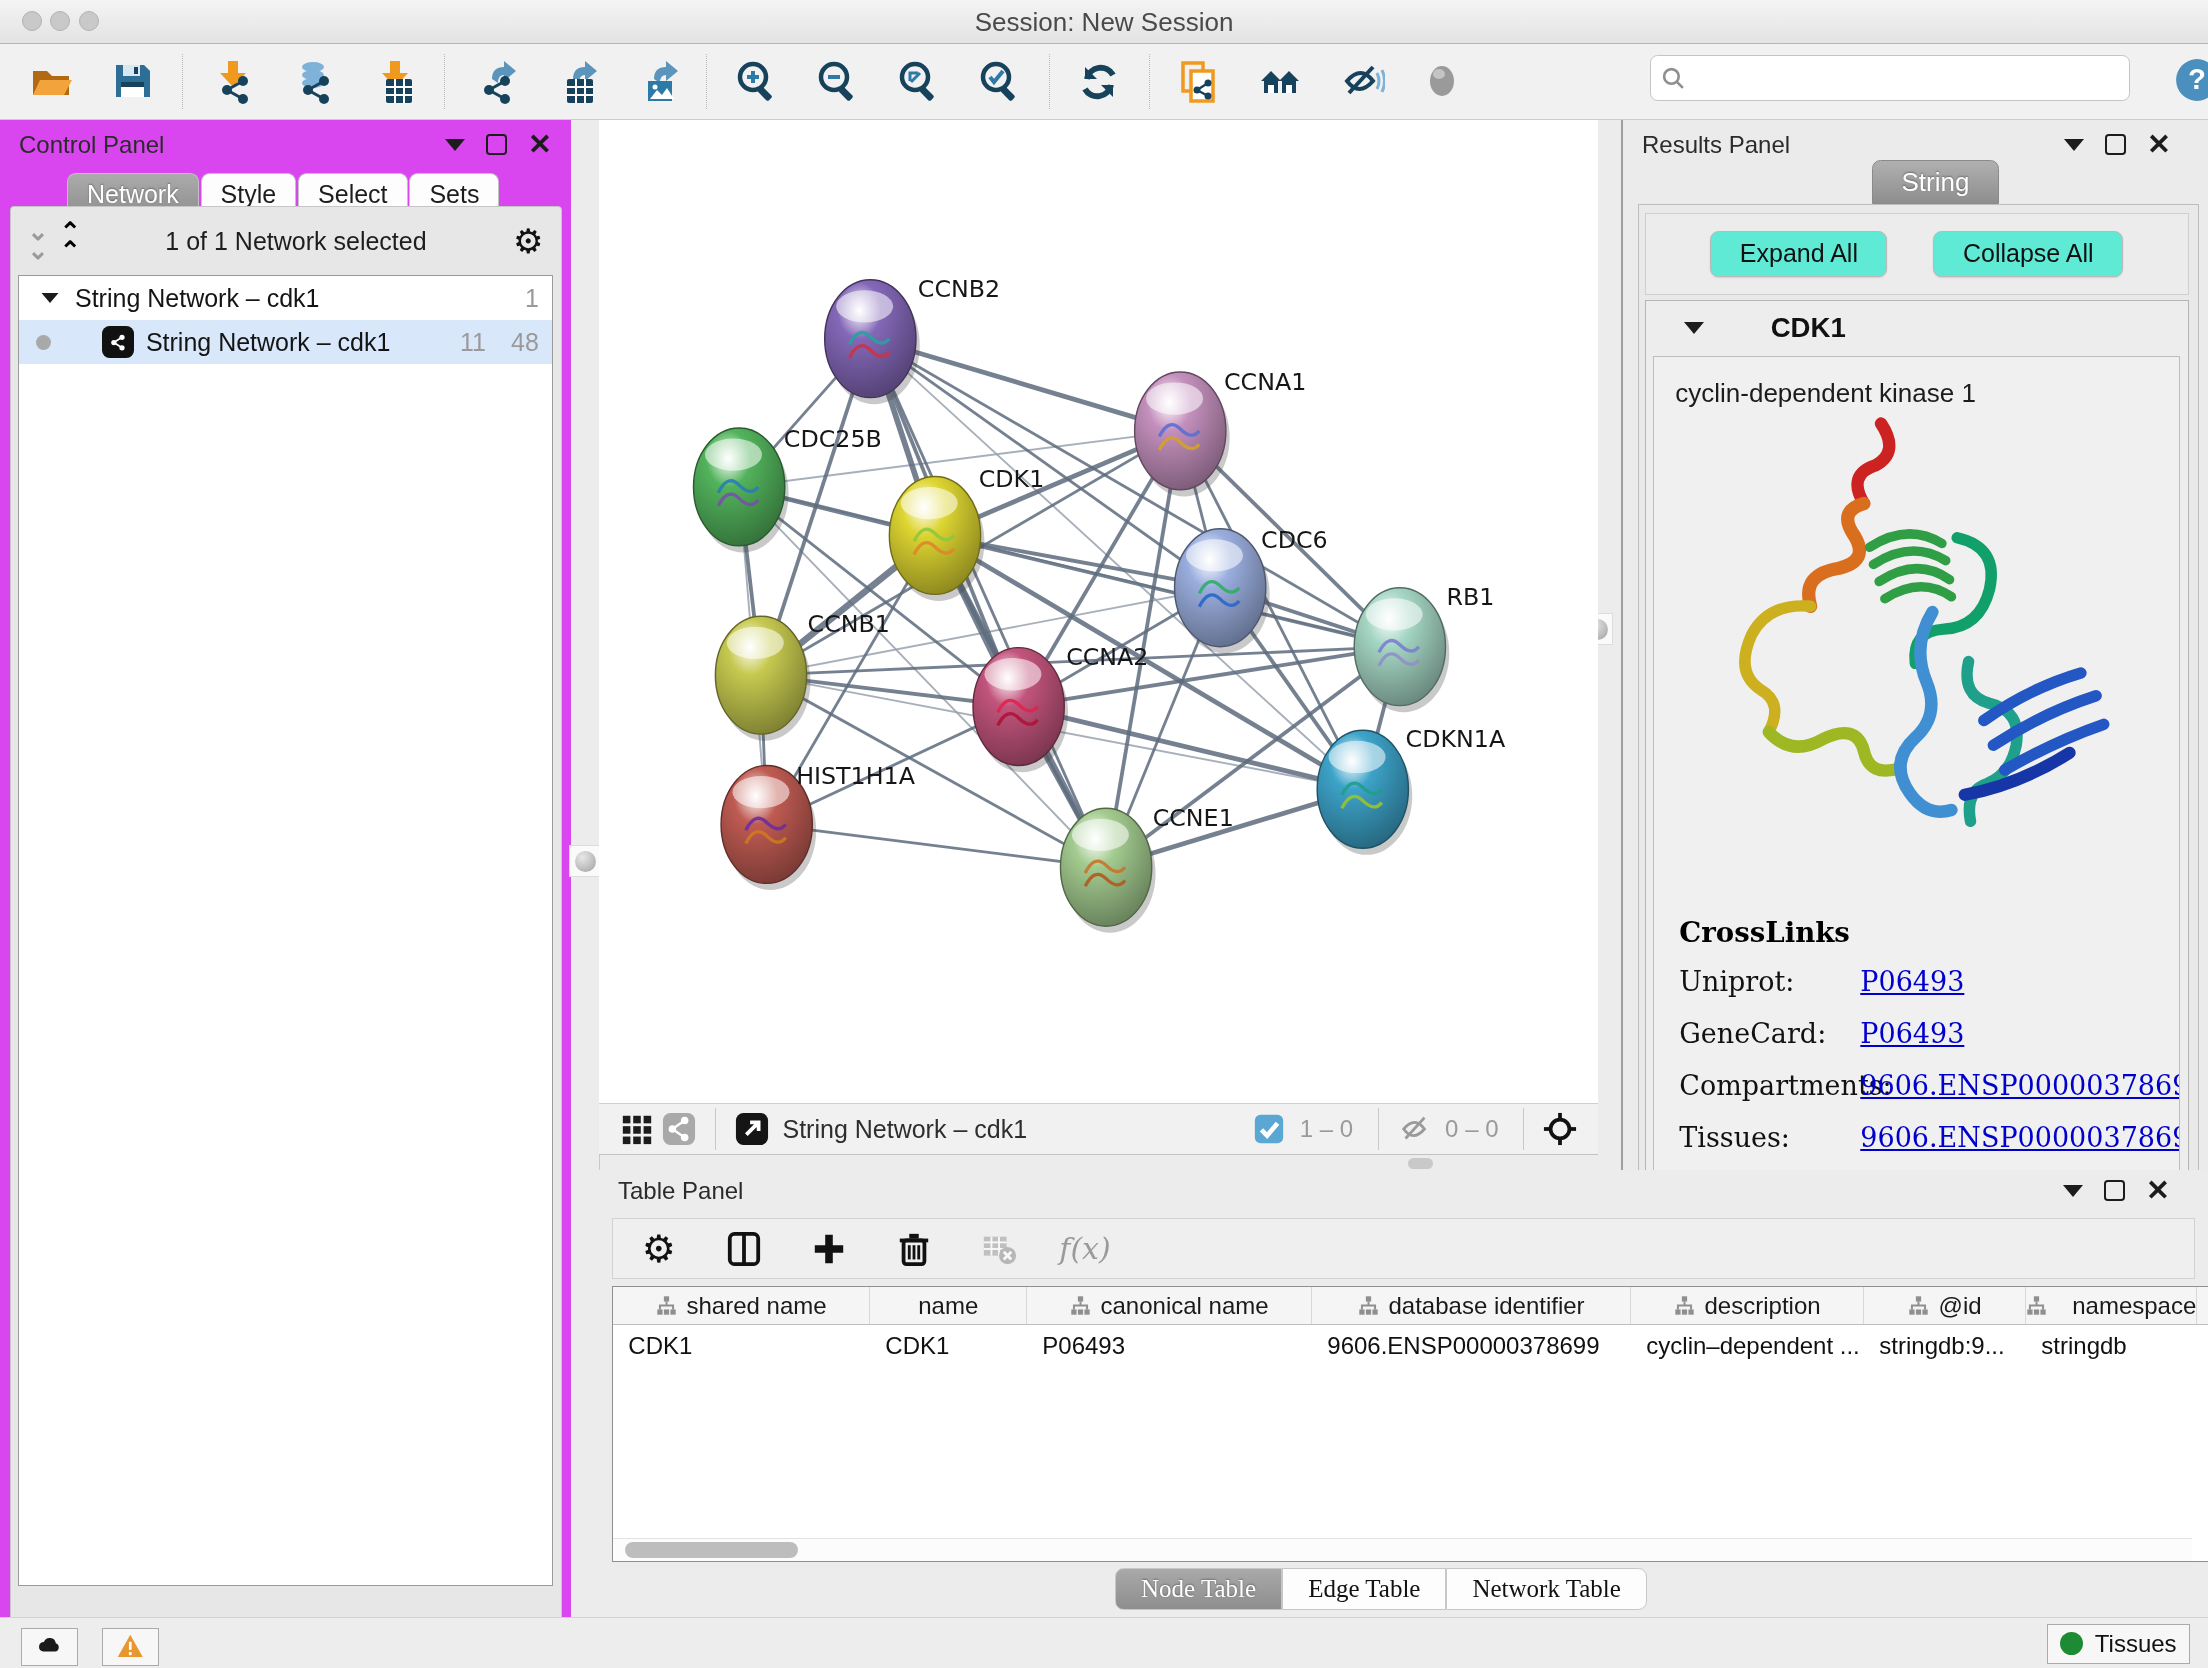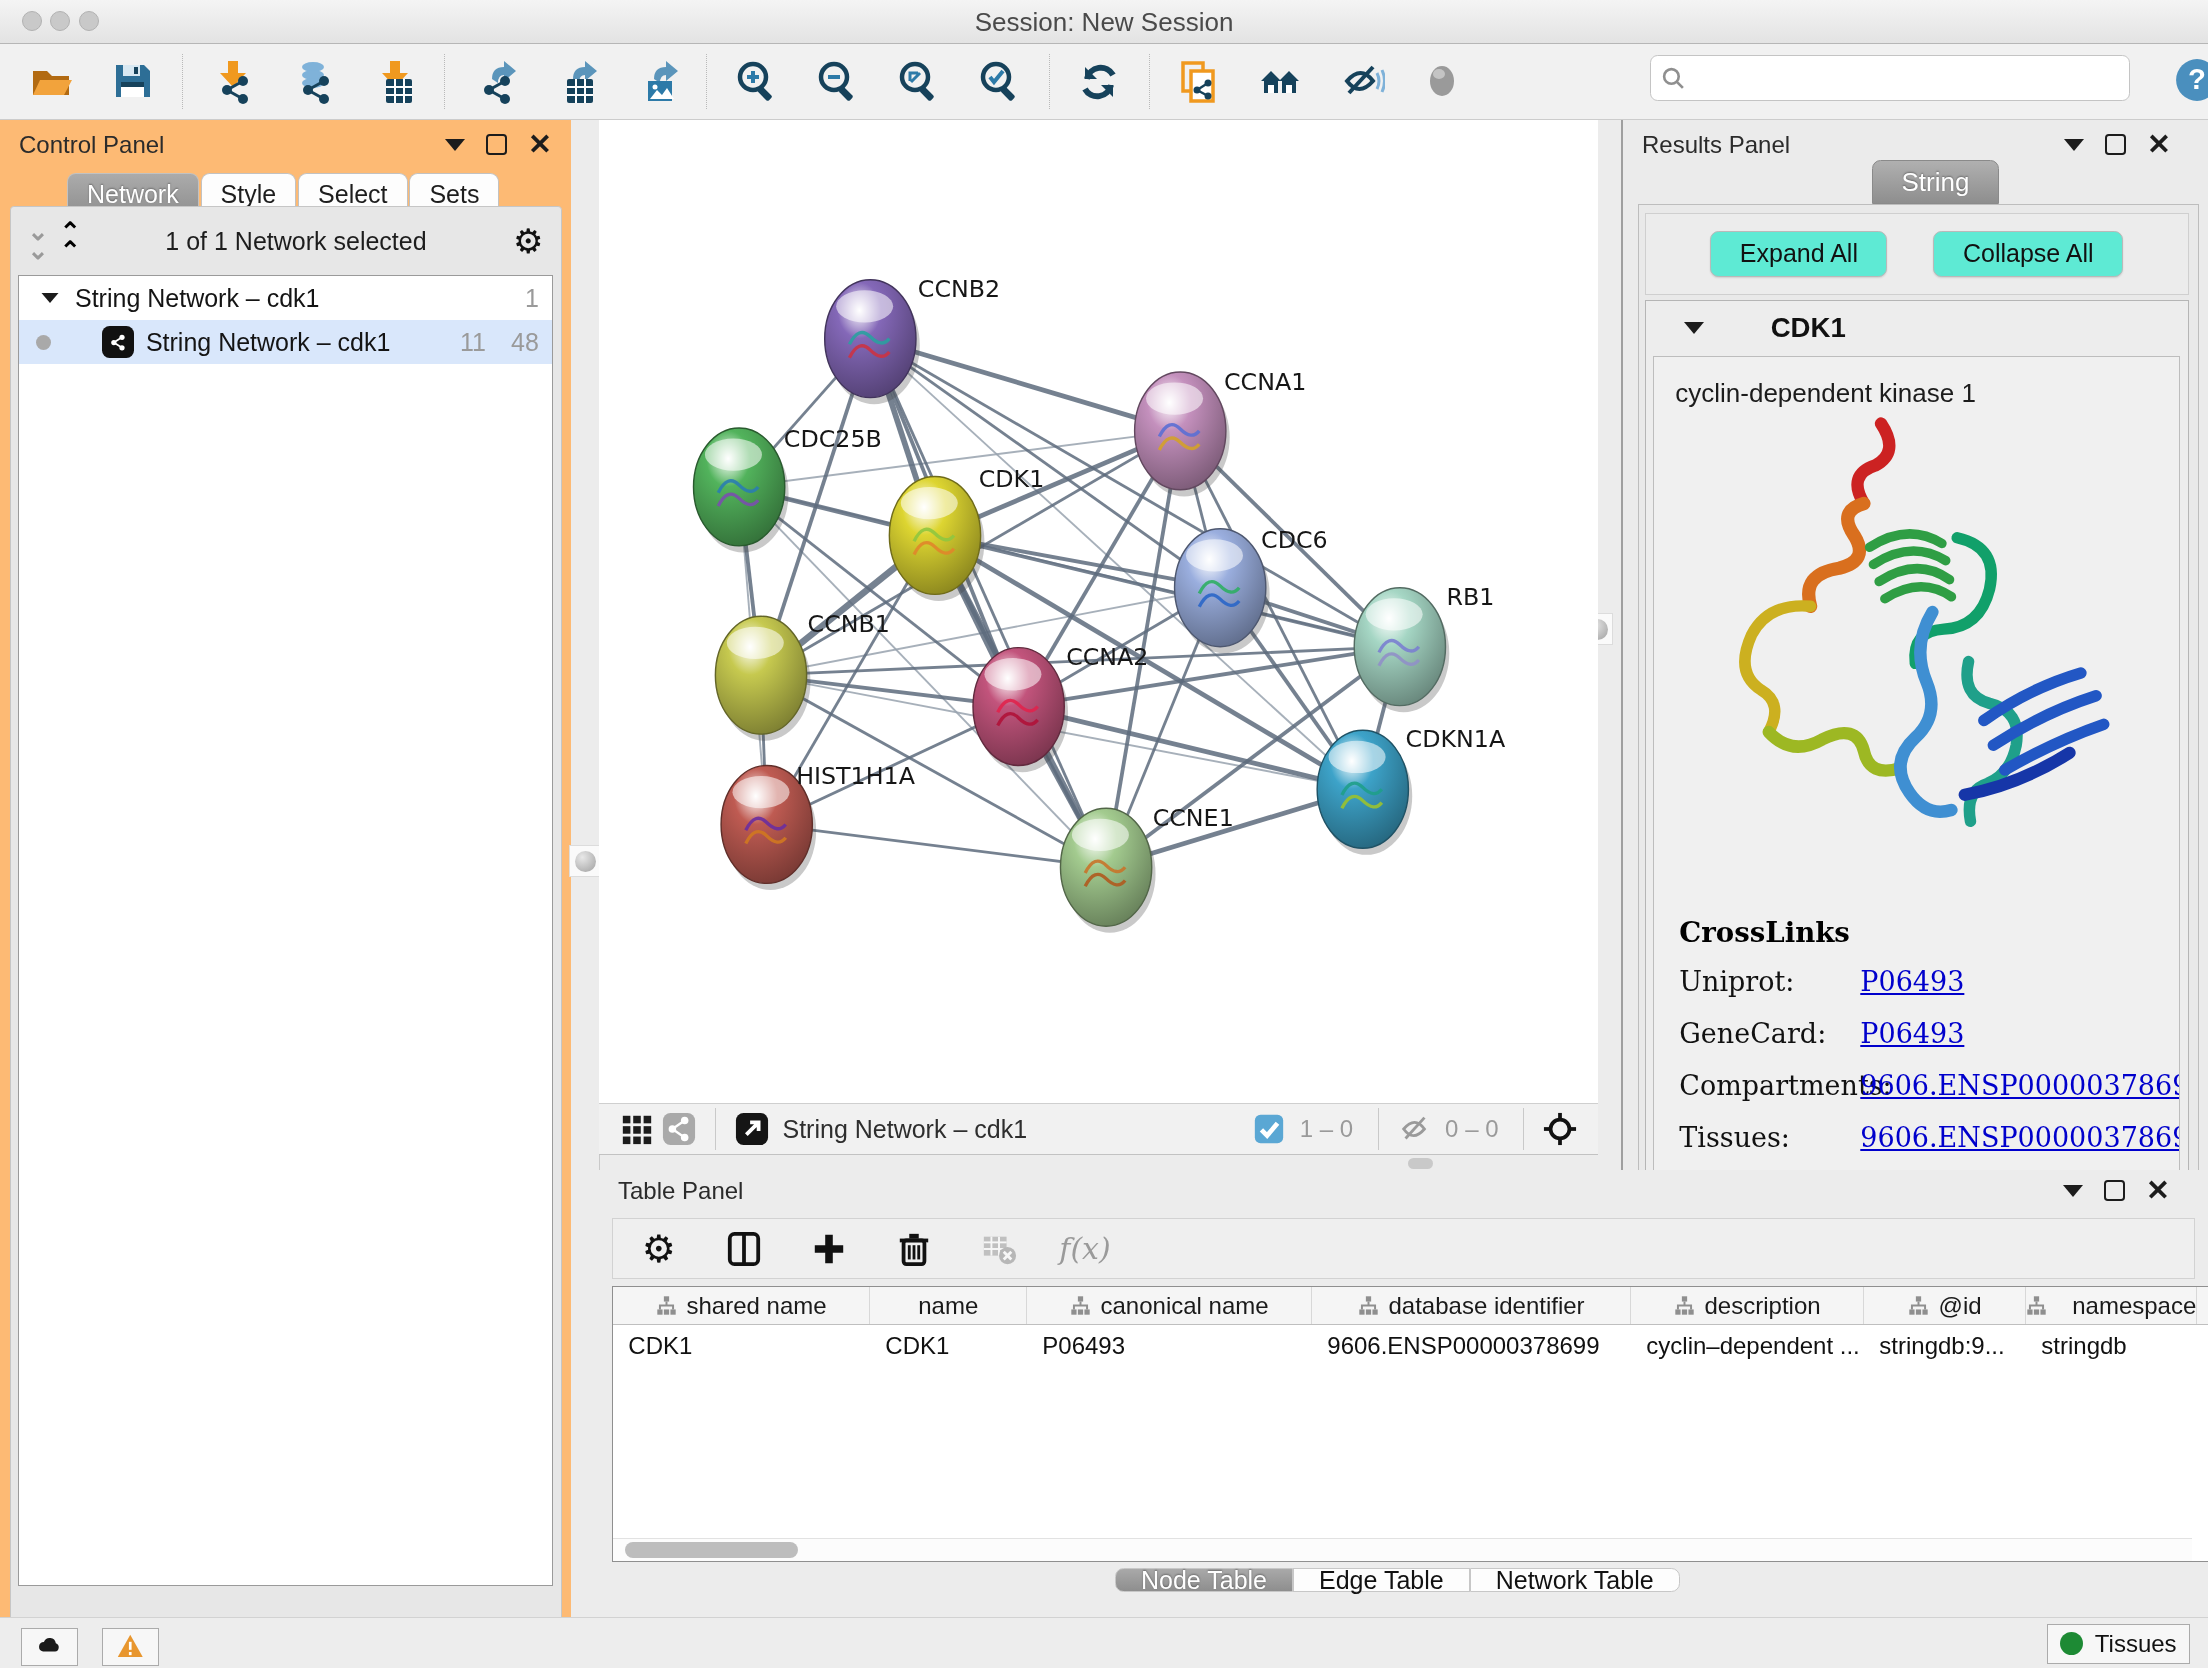--- a/index.html
+++ b/index.html
@@ -29,21 +29,21 @@
 
   
   .panel-title { font-size:24px; color:#2b2b2b; }
   .pctrl { display:inline-flex; align-items:center; gap:21px; }
   .tri-down { width:0; height:0; border-left:10.5px solid transparent; border-right:10.5px solid transparent;
     border-top:12.4px solid #1c1c1c; display:inline-block; cursor:pointer; }
   .float-box { width:21px; height:21px; border:2.9px solid #1c1c1c; border-radius:3.8px; display:inline-block; cursor:pointer; }
   .close-x { font-size:28.5px; font-weight:bold; color:#1c1c1c; line-height:21px; cursor:pointer; }
 
   
-  #control-panel { left:0; top:120px; width:599px; height:1497px; background:#fdba74; }
+  #control-panel { left:0; top:120px; width:599px; height:1497px; background:#d946ef; }
   #cp-header { position:absolute; left:0; top:5.7px; width:571px; height:38px; padding:0 19px;
     display:flex; align-items:center; justify-content:space-between; }
   .tabs-row { position:absolute; display:flex; align-items:flex-end; }
   .tab { height:42px; padding:0 19px; background:#fdfdfd; border:1px solid #c2c2c2; border-bottom:none;
     border-radius:8.6px 8.6px 0 0; font-size:25px; color:#1d1d1d; display:flex; align-items:center; cursor:pointer; margin-right:1.9px;margin-top:9px; }
   .tab.active { background:linear-gradient(#ababab,#8f8f8f); color:#fff; text-shadow:0 -1px 1.9px rgba(0,0,0,.35); }
   #cp-body { position:absolute; left:9.5px; top:86px; width:552px; height:1484px;
     background:#e7e7e7; border:1px solid #c6c6c6; border-radius:3.8px; }
   #cp-selector { position:absolute; left:0; top:7.6px; width:100%; height:53px;
     display:flex; align-items:center; padding:0 17px; }
@@ -120,22 +120,22 @@
   #tp-cols { display:flex; height:38px; background:#f5f5f5; border-bottom:1.9px solid #bfbfbf; }
   .tp-col { display:flex; align-items:center; justify-content:center; gap:9.5px; font-size:24px; color:#1a1a1a;
     border-right:1px solid #d8d8d8; overflow:hidden; white-space:nowrap; flex:none; cursor:pointer; }
   .tp-col svg { width:21px; height:21px; flex:none; }
   #tp-rows .tp-cell { display:flex; align-items:center; padding:0 15px; font-size:24px; color:#111;
     overflow:hidden; white-space:nowrap; flex:none; }
   #tp-rows .tp-row { display:flex; height:42px; }
   #tp-hscroll { position:absolute; left:0px; bottom:0px; width:1579px; height:23px; background:#fcfcfc; border-top:1px solid #e2e2e2; }
   #tp-thumb { position:absolute; left:11.4px; top:2.9px; width:173px; height:16px; border-radius:8.6px; background:#bdbdbd; cursor:pointer; }
   #tp-tabs { position:absolute; left:516px; top:398px; display:flex; }
-  .tp-tab { height:24px; padding:7px 25px; display:flex; align-items:center; font-size:25px; color:#111;
-    background:#fdfdfd; border:1px solid #c7c7c7; cursor:pointer; }
+  .tp-tab { height:42px; padding:7px 25px; display:flex; align-items:center; font-size:25px; color:#111;
+    background:#fdfdfd; border:1px solid #c7c7c7; cursor:pointer;font-family:Liberation Serif, serif; }
   .tp-tab:first-child { border-radius:8.6px 0 0 8.6px; }
   .tp-tab:last-child { border-radius:0 8.6px 8.6px 0; }
   .tp-tab.active { background:linear-gradient(#a9a9a9,#8e8e8e); color:#fff; text-shadow:0 -1px 1.9px rgba(0,0,0,.35); }
 
   
   #statusbar { left:0; top:1617px; width:2208px; height:51px; background:#ededed; border-top:1.9px solid #d2d2d2; }
   .sb-btn { position:absolute; top:9.5px; width:57px; height:38px; background:#f7f7f7; border:1.9px solid #ababab;
     display:flex; align-items:center; justify-content:center; cursor:pointer; }
   .sb-btn svg { width:28.5px; height:28.5px; }
   #memory-btn { position:absolute; left:2047px; top:5.7px; width:143px; height:40px; background:#f7f7f7;

